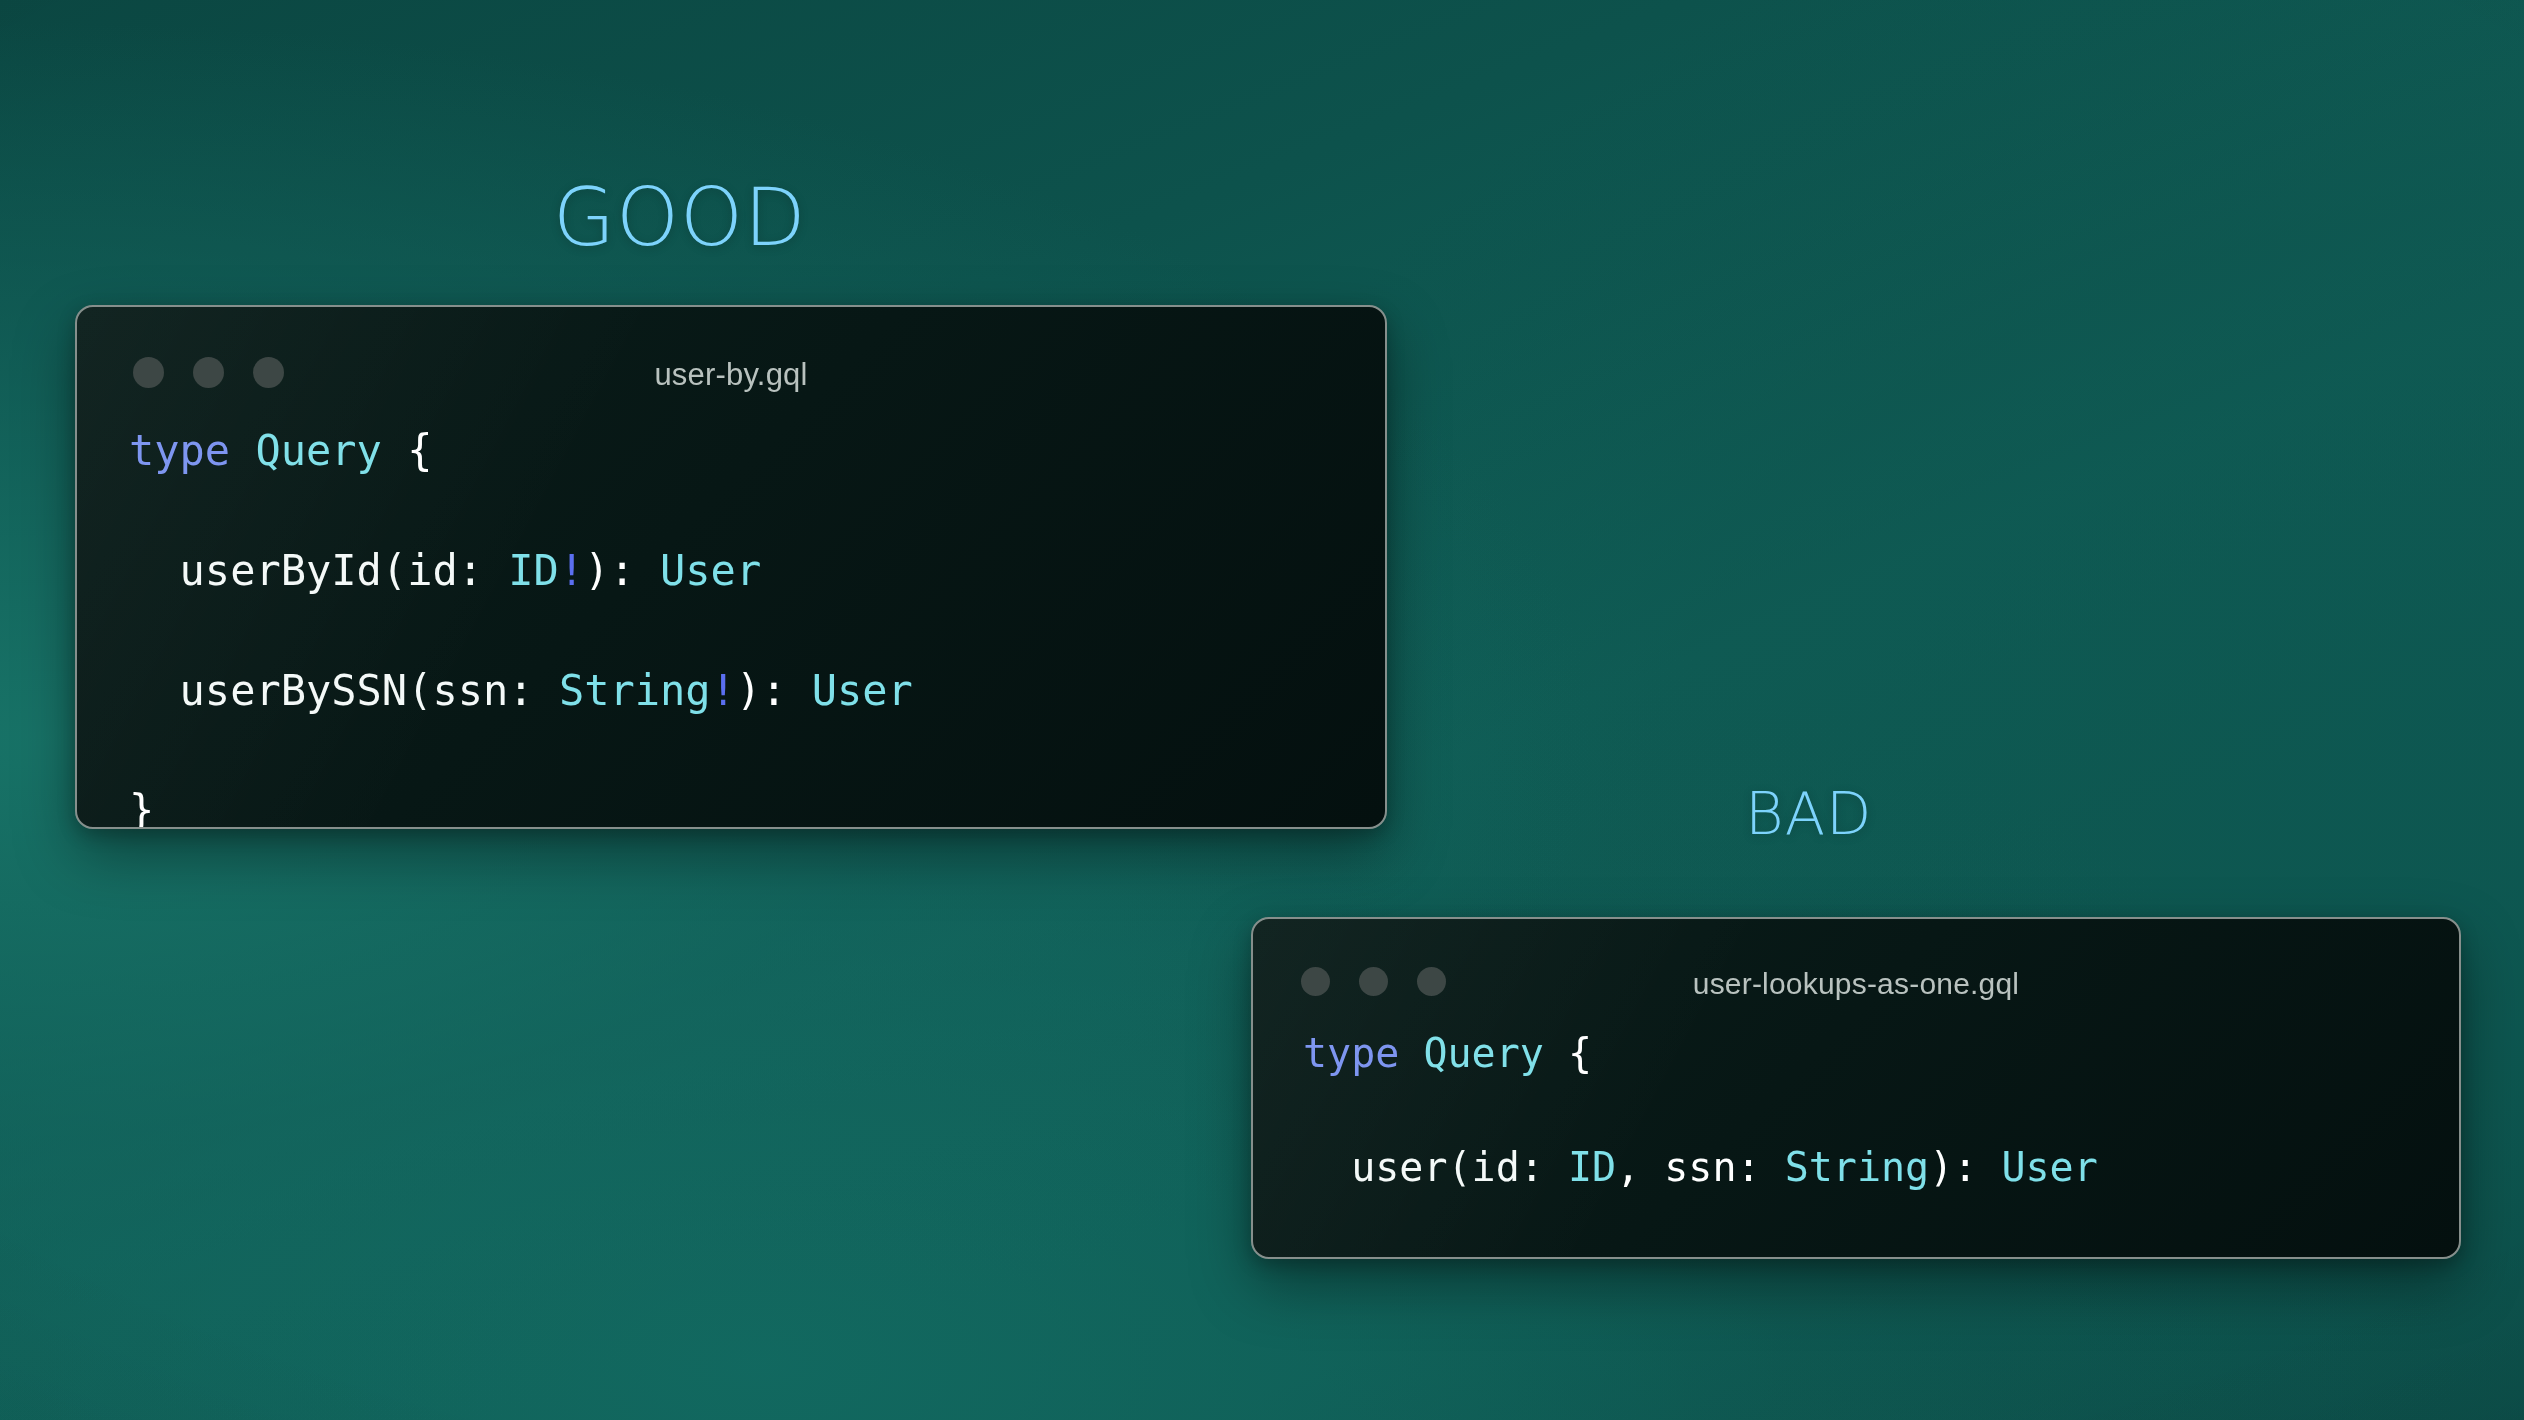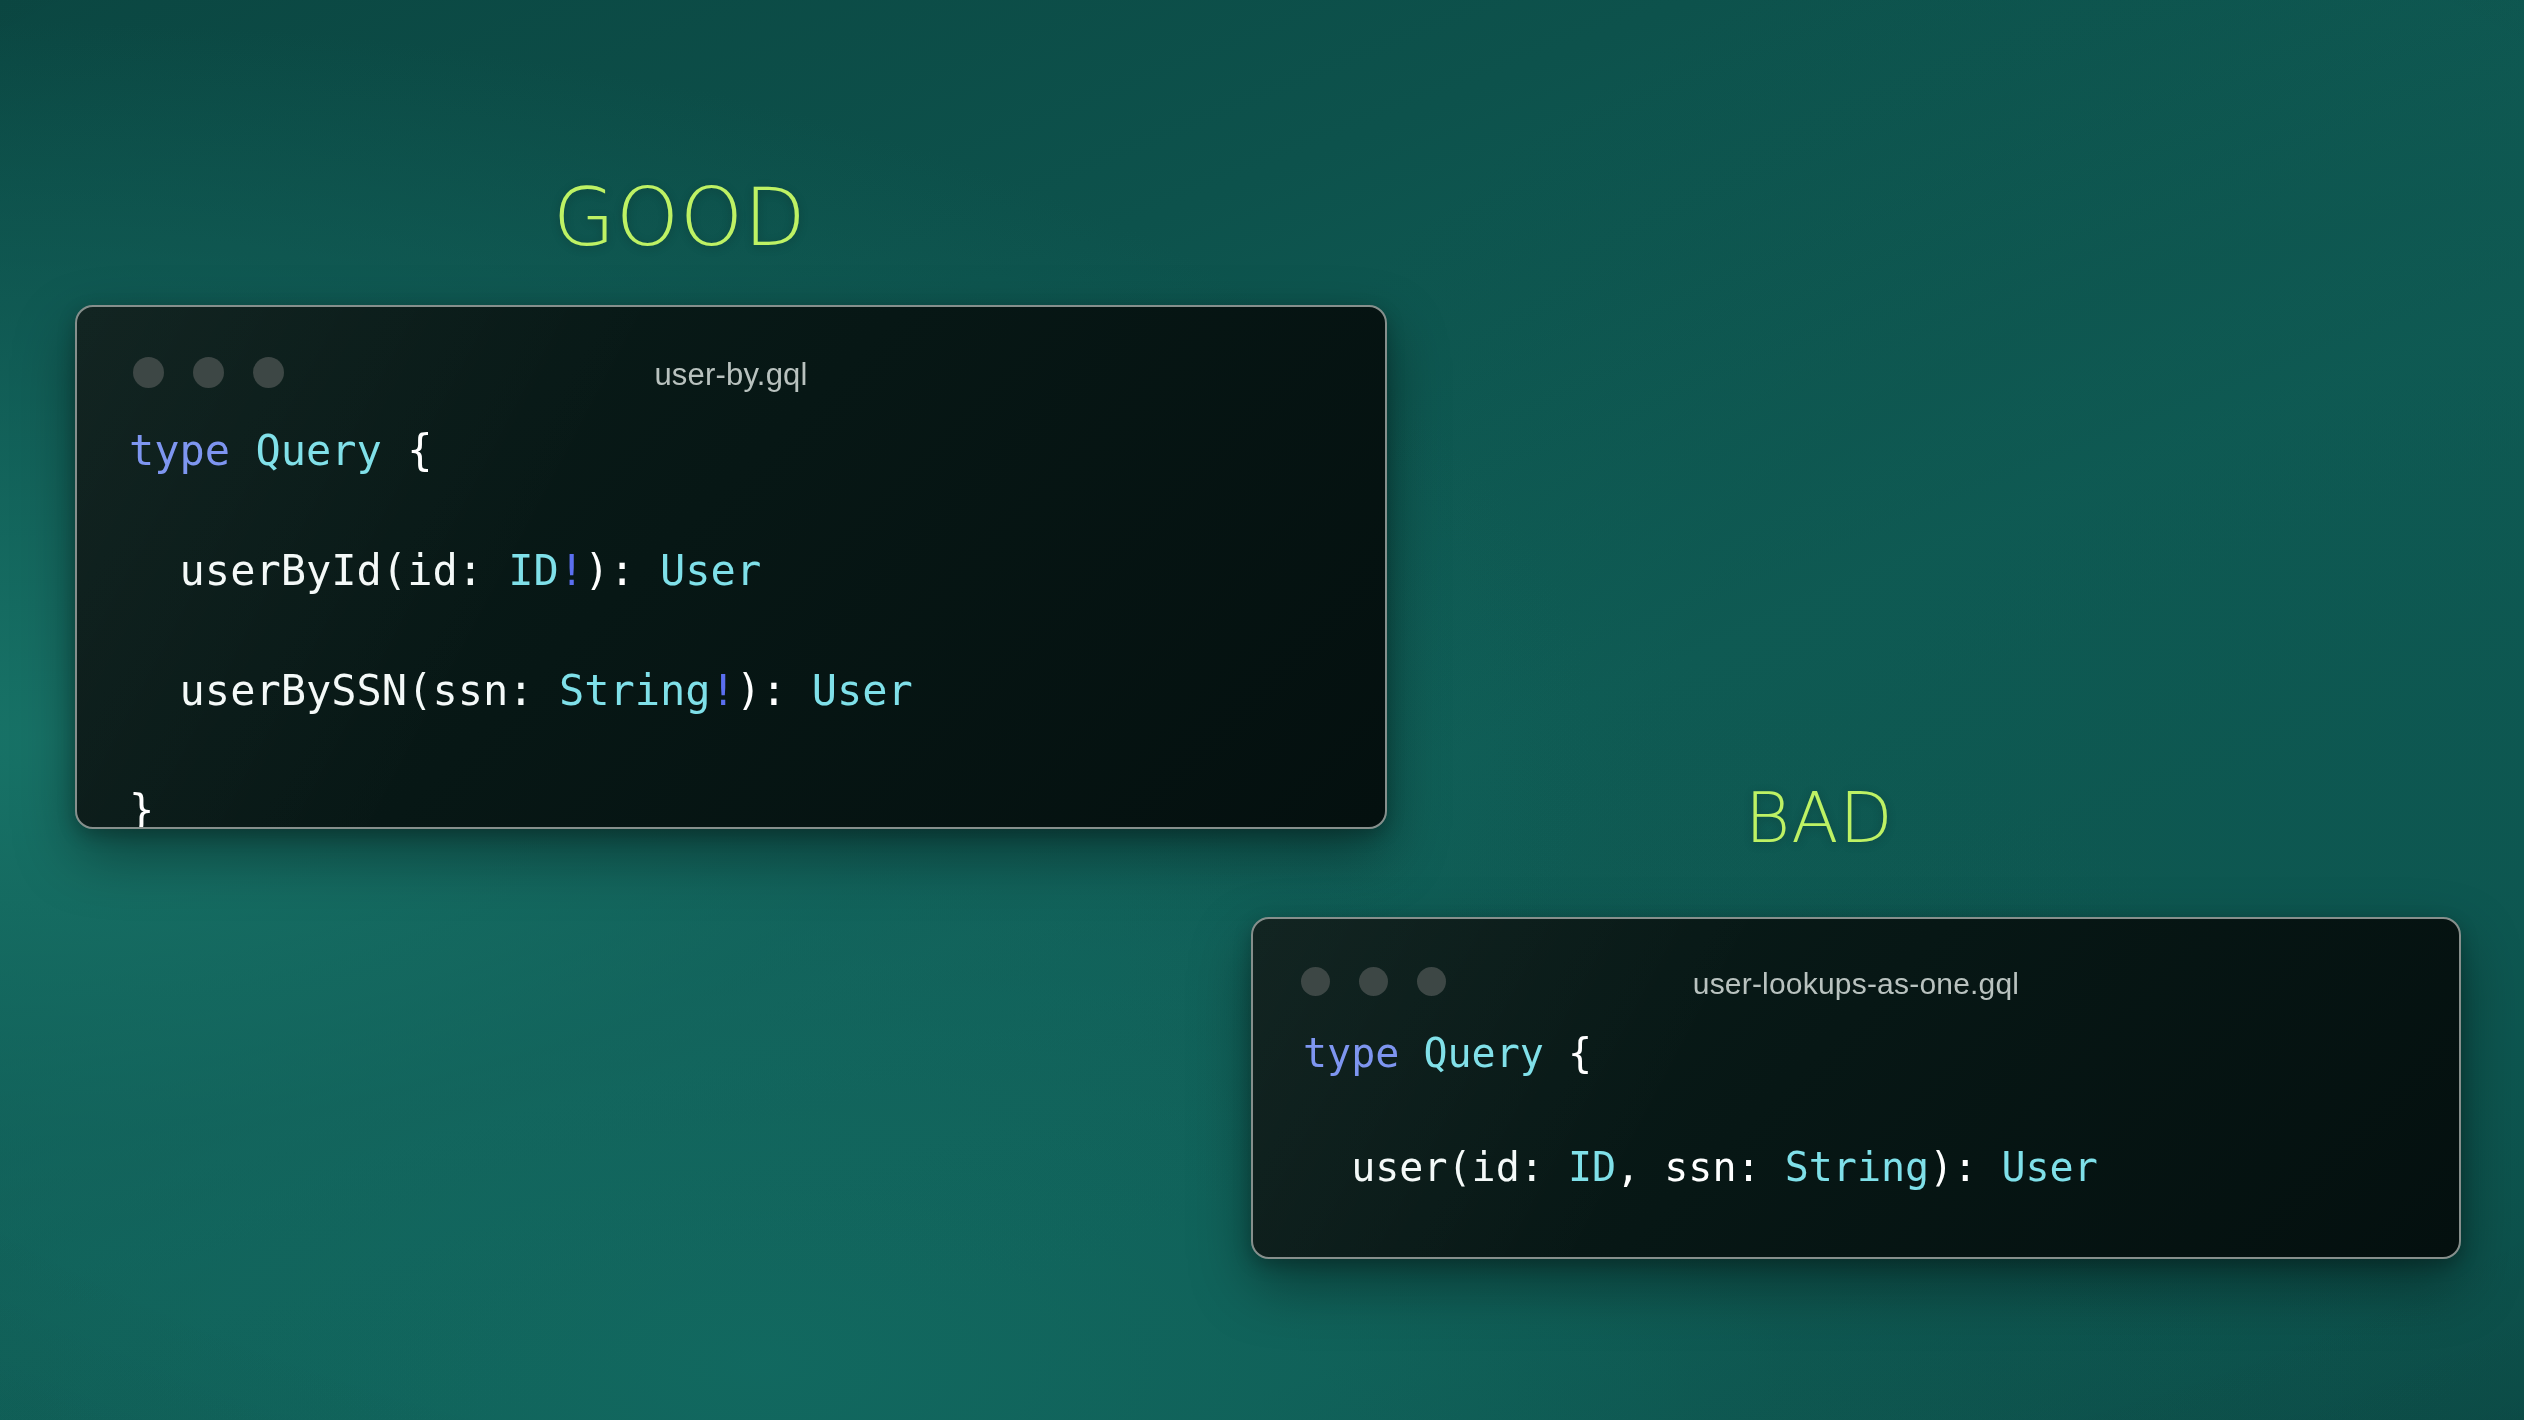--- a/index.html
+++ b/index.html
@@ -29,37 +29,37 @@
     content: "";
     position: absolute;
     inset: 0;
     background: radial-gradient(ellipse 120% 110% at 50% 45%, rgba(255,255,255,0.0) 55%, rgba(0,0,0,0.16) 100%);
     pointer-events: none;
   }
 
   
   .section-label {
     position: absolute;
-    color: #bef264;
+    color: #7dd3fc;
     font-family: "DejaVu Sans", sans-serif;
     font-weight: 300;
     letter-spacing: 1px;
     line-height: 1;
     white-space: nowrap;
     text-shadow: 0 2px 10px rgba(0,0,0,0.22);
   }
   #label-good {
     left: 553px;
     top: 178px;
     font-size: 80px;
   }
   #label-bad {
     left: 1745px;
     top: 784px;
-    font-size: 69px;
+    font-size: 59px;
   }
 
   
   .code-window {
     position: absolute;
     background:
       linear-gradient(135deg, #0a1d1a 0%, #071715 45%, #04100f 100%);
     border: 2.5px solid #868f8c;
     border-radius: 18px;
     box-shadow:

